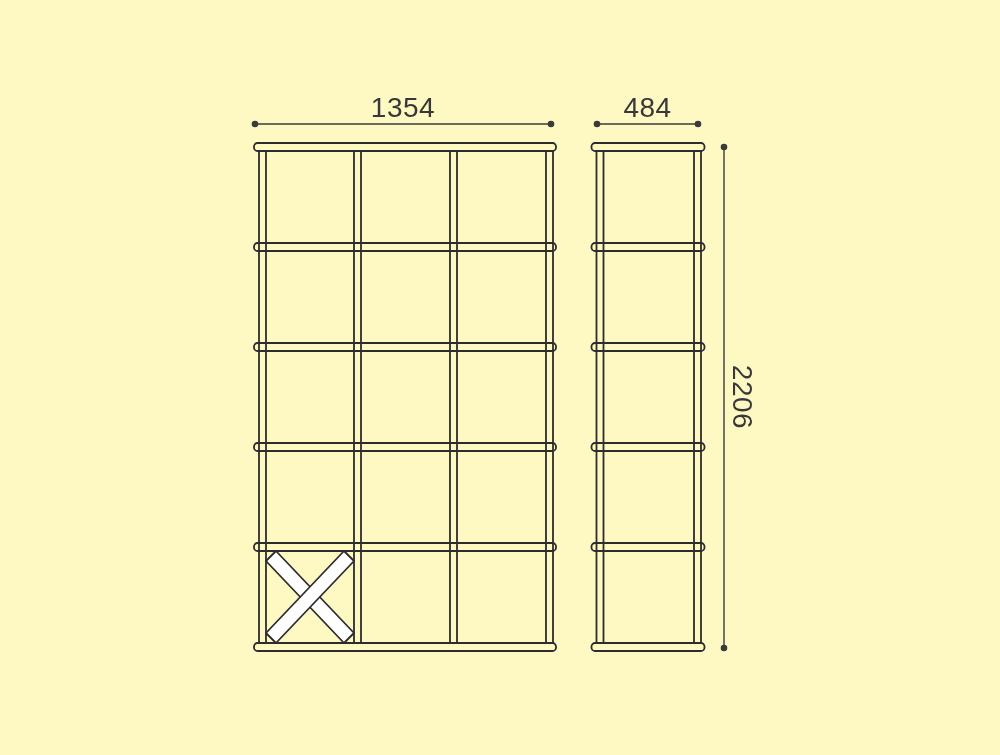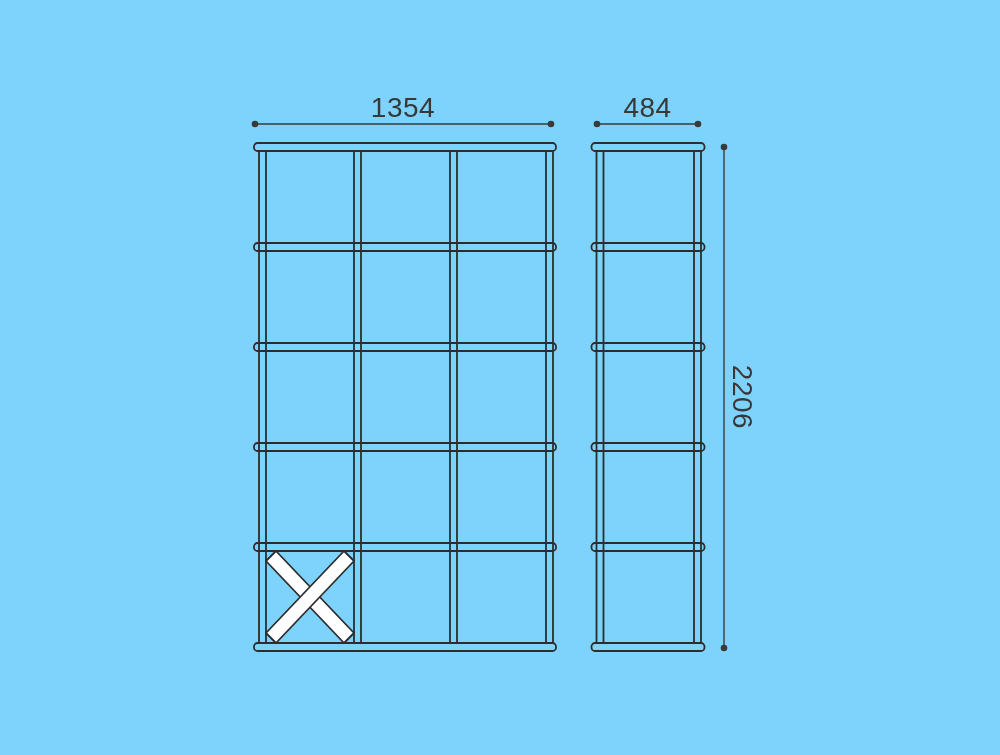--- a/index.html
+++ b/index.html
@@ -4,21 +4,21 @@
 <style>
   html, body {
     margin: 0;
     padding: 0;
     background: #ffffff;
   }
   .canvas {
     position: relative;
     width: 1000px;
     height: 755px;
-    background: #7dd3fc;
+    background: #fef9c3;
     overflow: hidden;
   }
   svg {
     display: block;
     width: 1000px;
     height: 755px;
   }
   .furniture {
     fill: none;
     stroke-width: 1.8;

